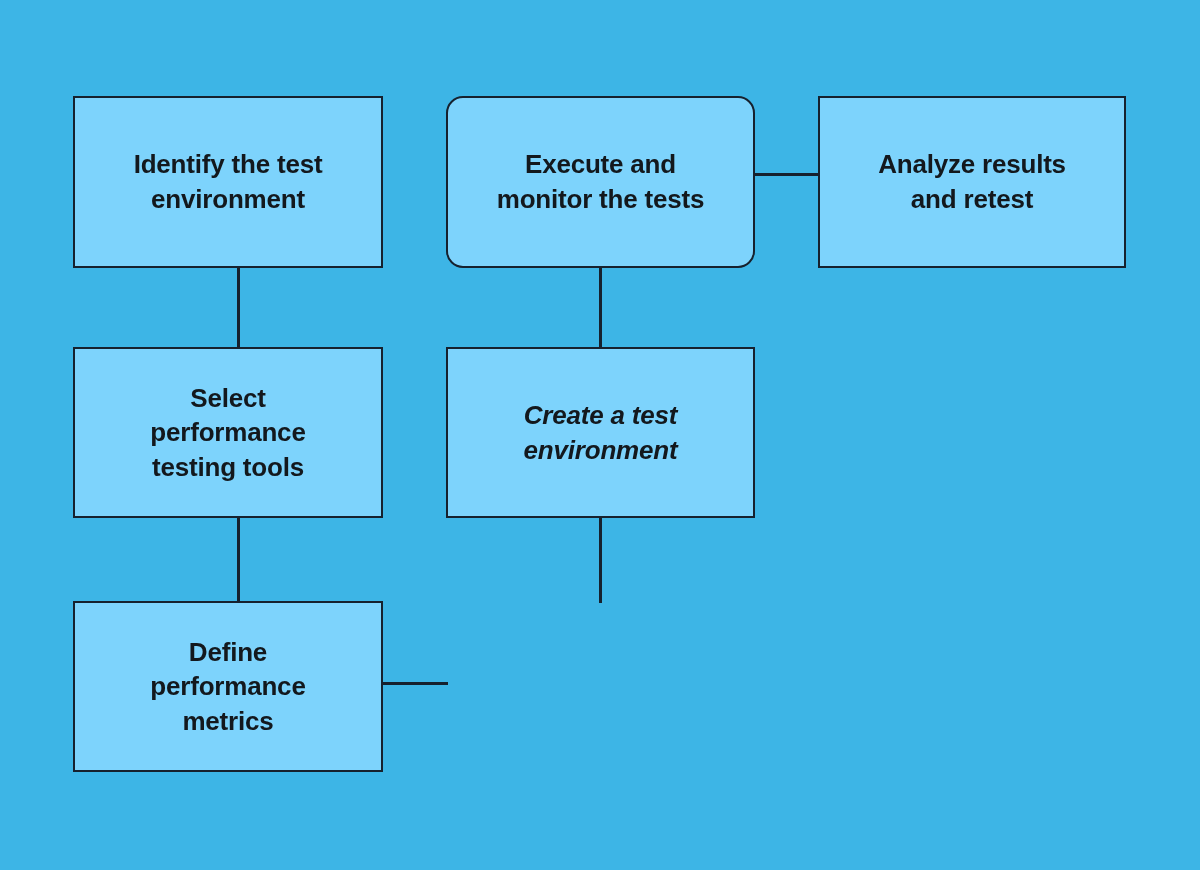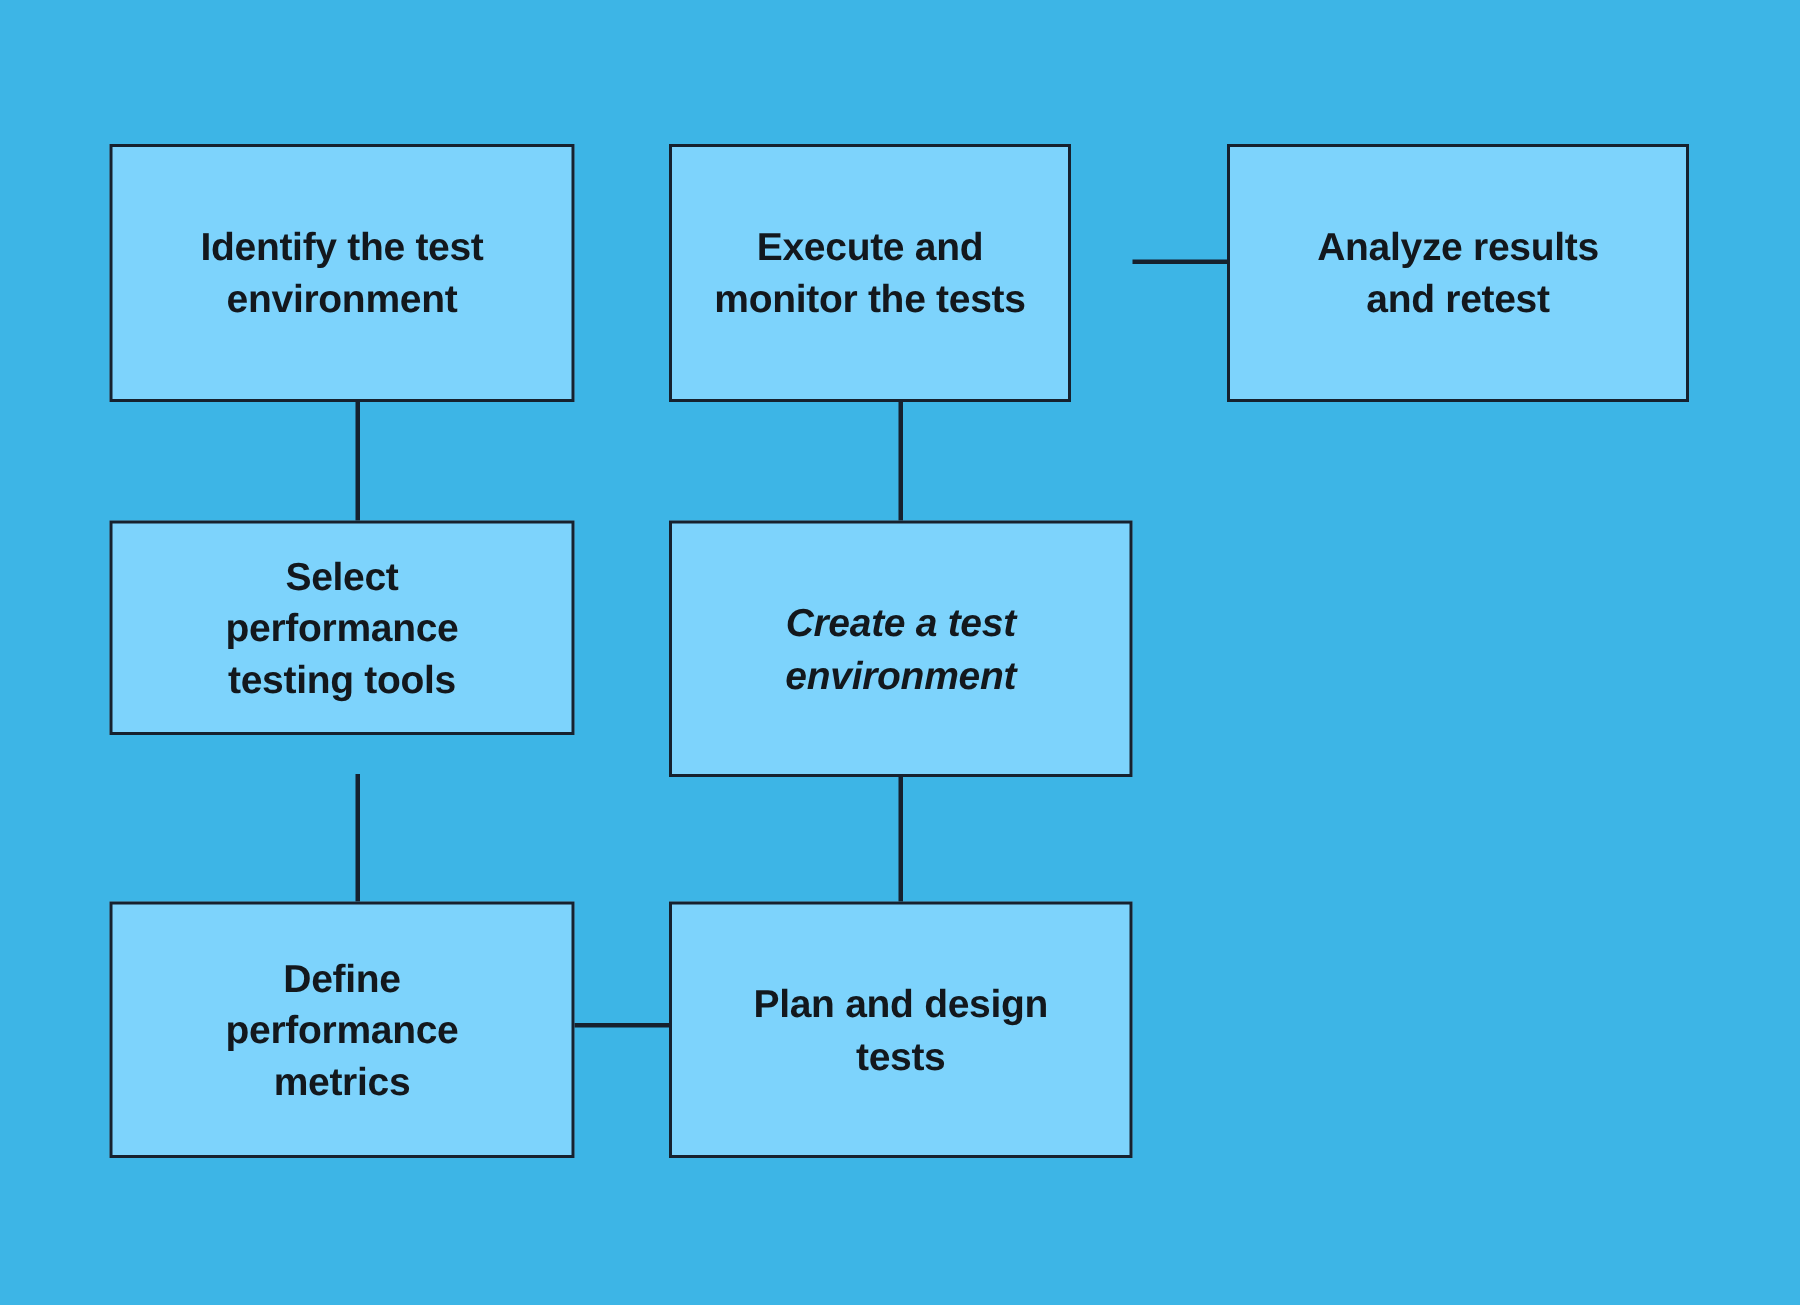--- a/index.html
+++ b/index.html
@@ -46,23 +46,23 @@
     font-size: 26px;
     font-weight: 700;
     line-height: 1.33;
     color: #13181d;
     letter-spacing: -0.2px;
     white-space: pre-line;
   }
 
   
   #node-identify-test-environment { left: 73px;  top: 96px;  width: 310px; height: 172px; }
-  #node-execute-monitor-tests     { left: 446px; top: 96px;  width: 268px; height: 172px; }
+  #node-execute-monitor-tests     { left: 446px; top: 96px;  width: 309px; height: 172px; border-radius: 17px; }
   #node-analyze-results-retest    { left: 818px; top: 96px;  width: 308px; height: 172px; }
-  #node-select-testing-tools      { left: 73px;  top: 347px; width: 310px; height: 143px; }
+  #node-select-testing-tools      { left: 73px;  top: 347px; width: 310px; height: 171px; }
   #node-create-test-environment   { left: 446px; top: 347px; width: 309px; height: 171px; font-style: italic; }
   #node-define-performance-metrics{ left: 73px;  top: 601px; width: 310px; height: 171px; }
   #node-plan-design-tests         { left: 446px; top: 601px; width: 309px; height: 171px; }
 
   
   #connector-execute-to-analyze   { left: 755px; top: 173px; width: 65px; }
   #connector-identify-to-select   { left: 237px; top: 266px; height: 83px; }
   #connector-execute-to-create    { left: 599px; top: 266px; height: 83px; }
   #connector-select-to-define     { left: 237px; top: 516px; height: 87px; }
   #connector-create-to-plan       { left: 599px; top: 516px; height: 87px; }
@@ -105,18 +105,14 @@
     <span class="node-label">Create a test
 environment</span>
   </div>
 
   <div class="node" id="node-define-performance-metrics">
     <span class="node-label">Define
 performance
 metrics</span>
   </div>
 
-  <div class="node" id="node-plan-design-tests">
-    <span class="node-label">Plan and design
-tests</span>
-  </div>
 
 </div>
 
 </body></html>

